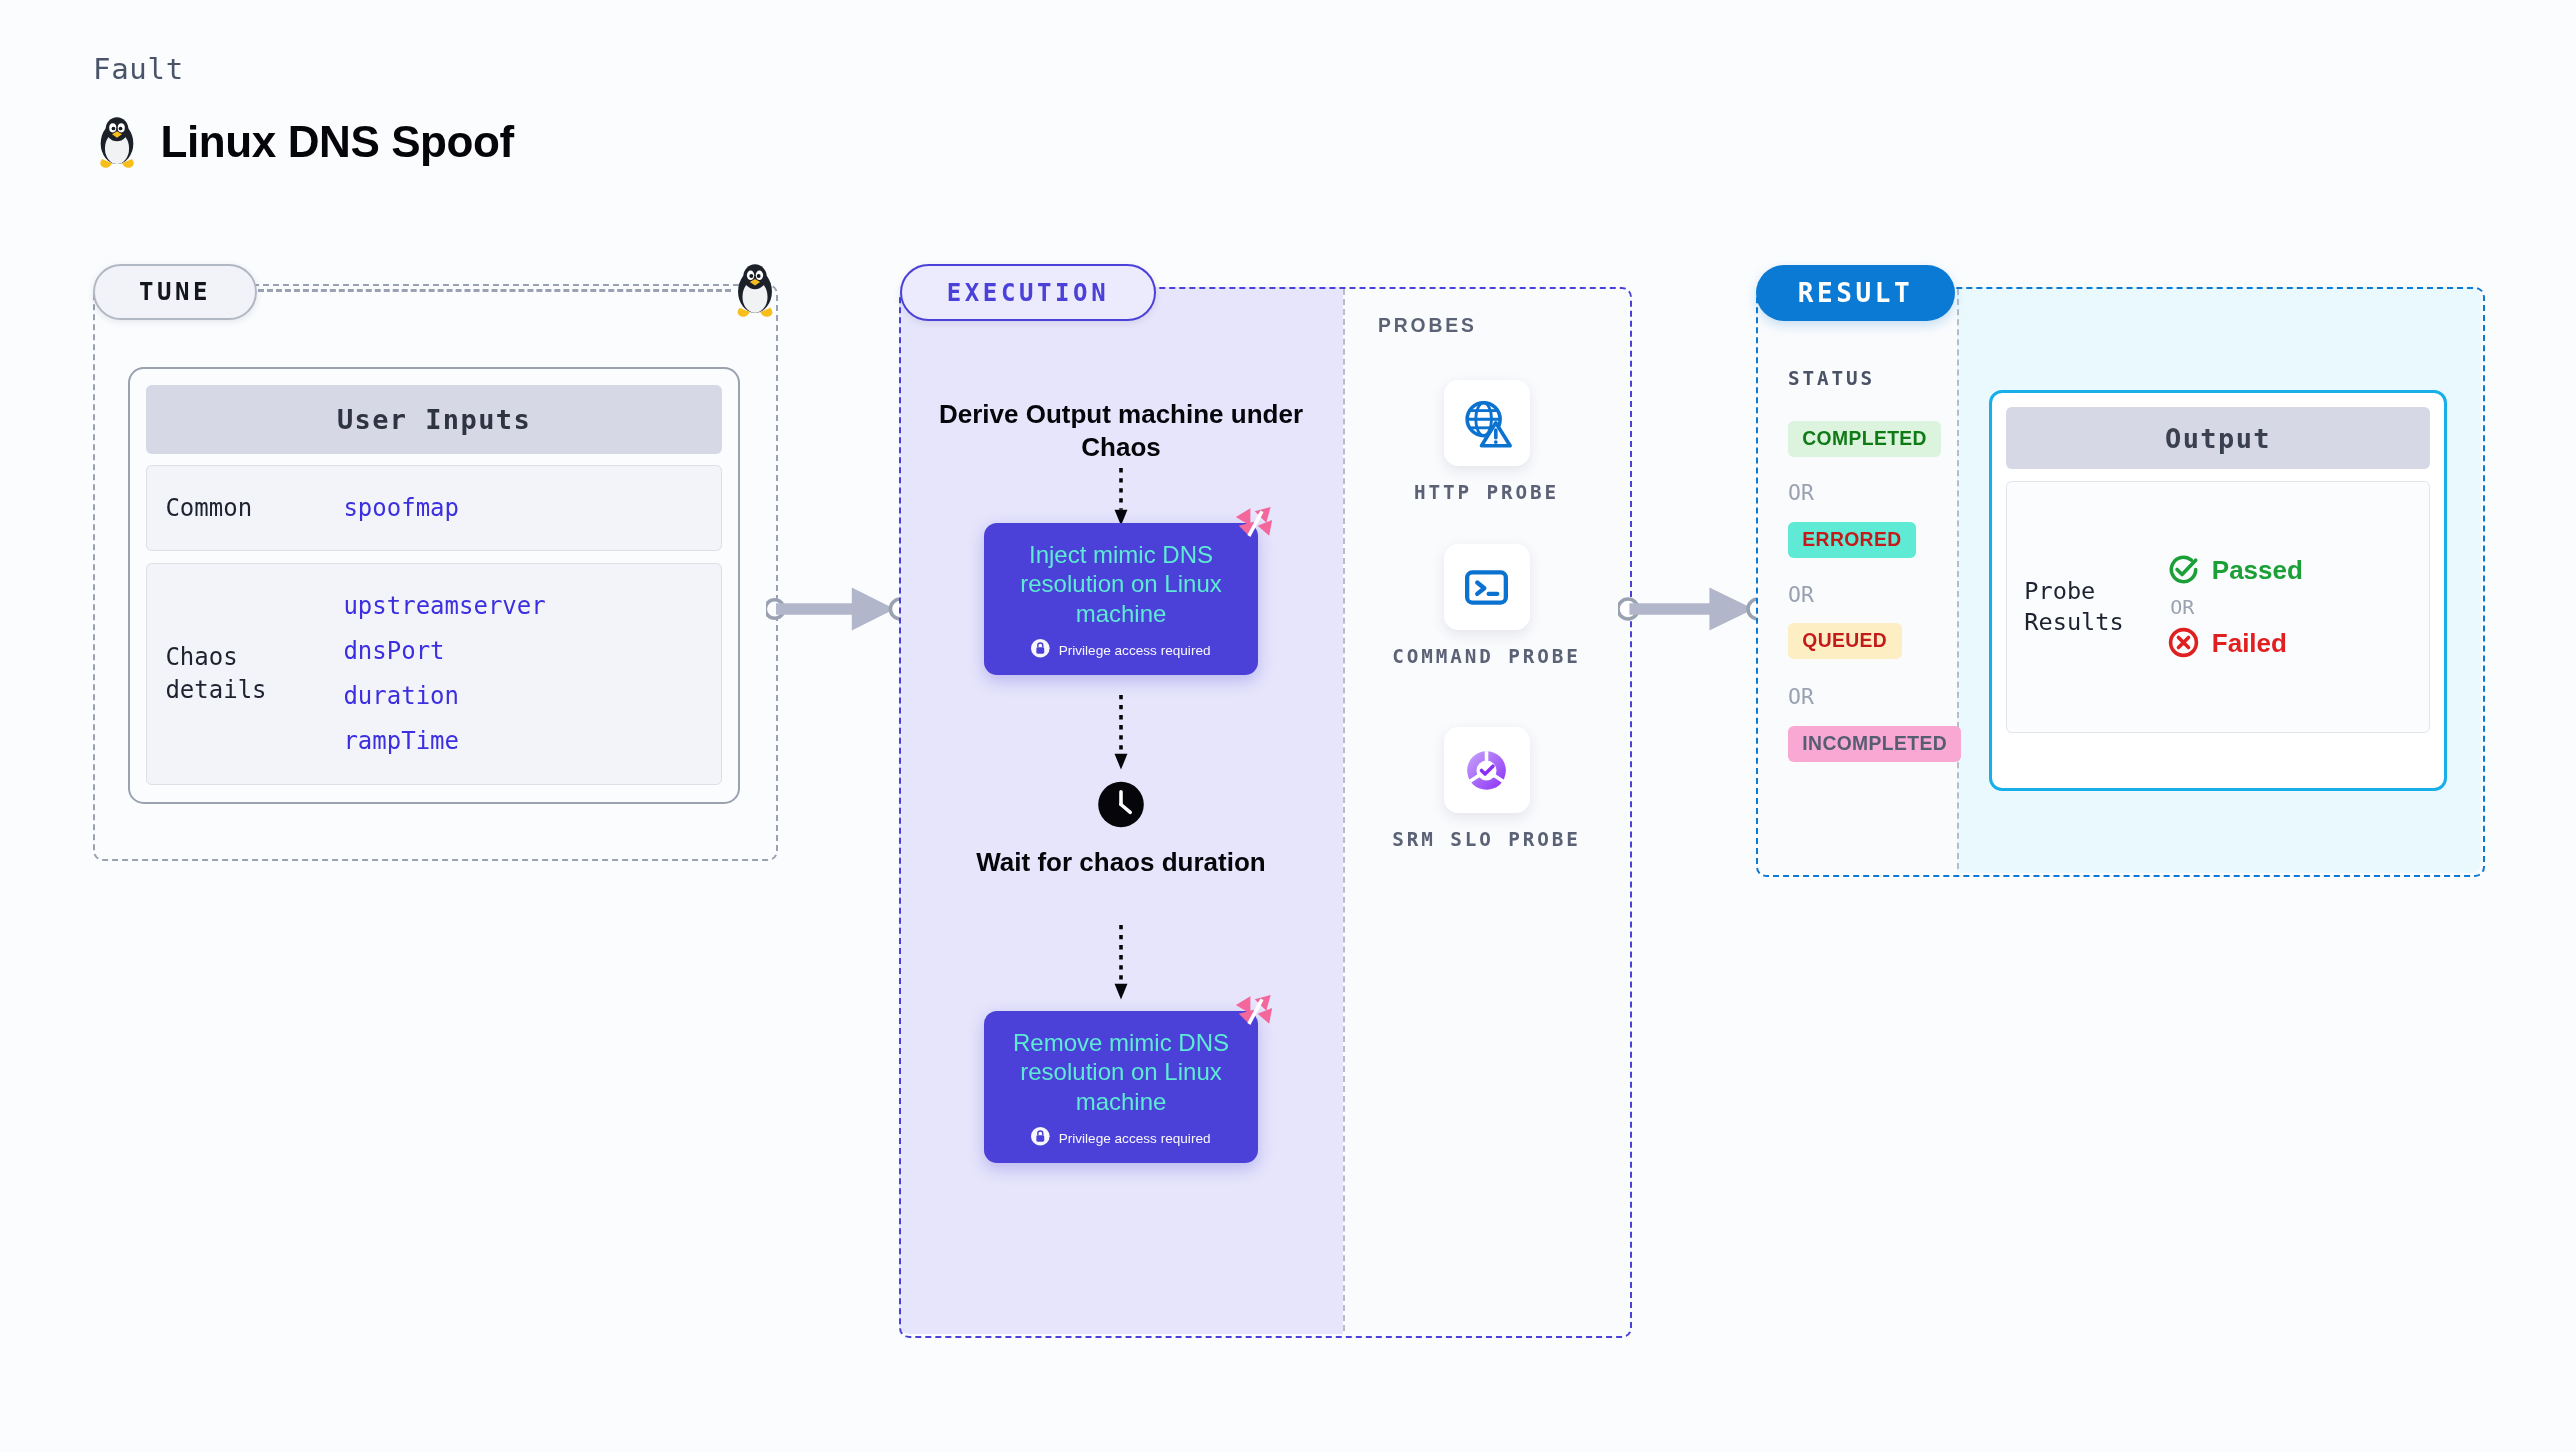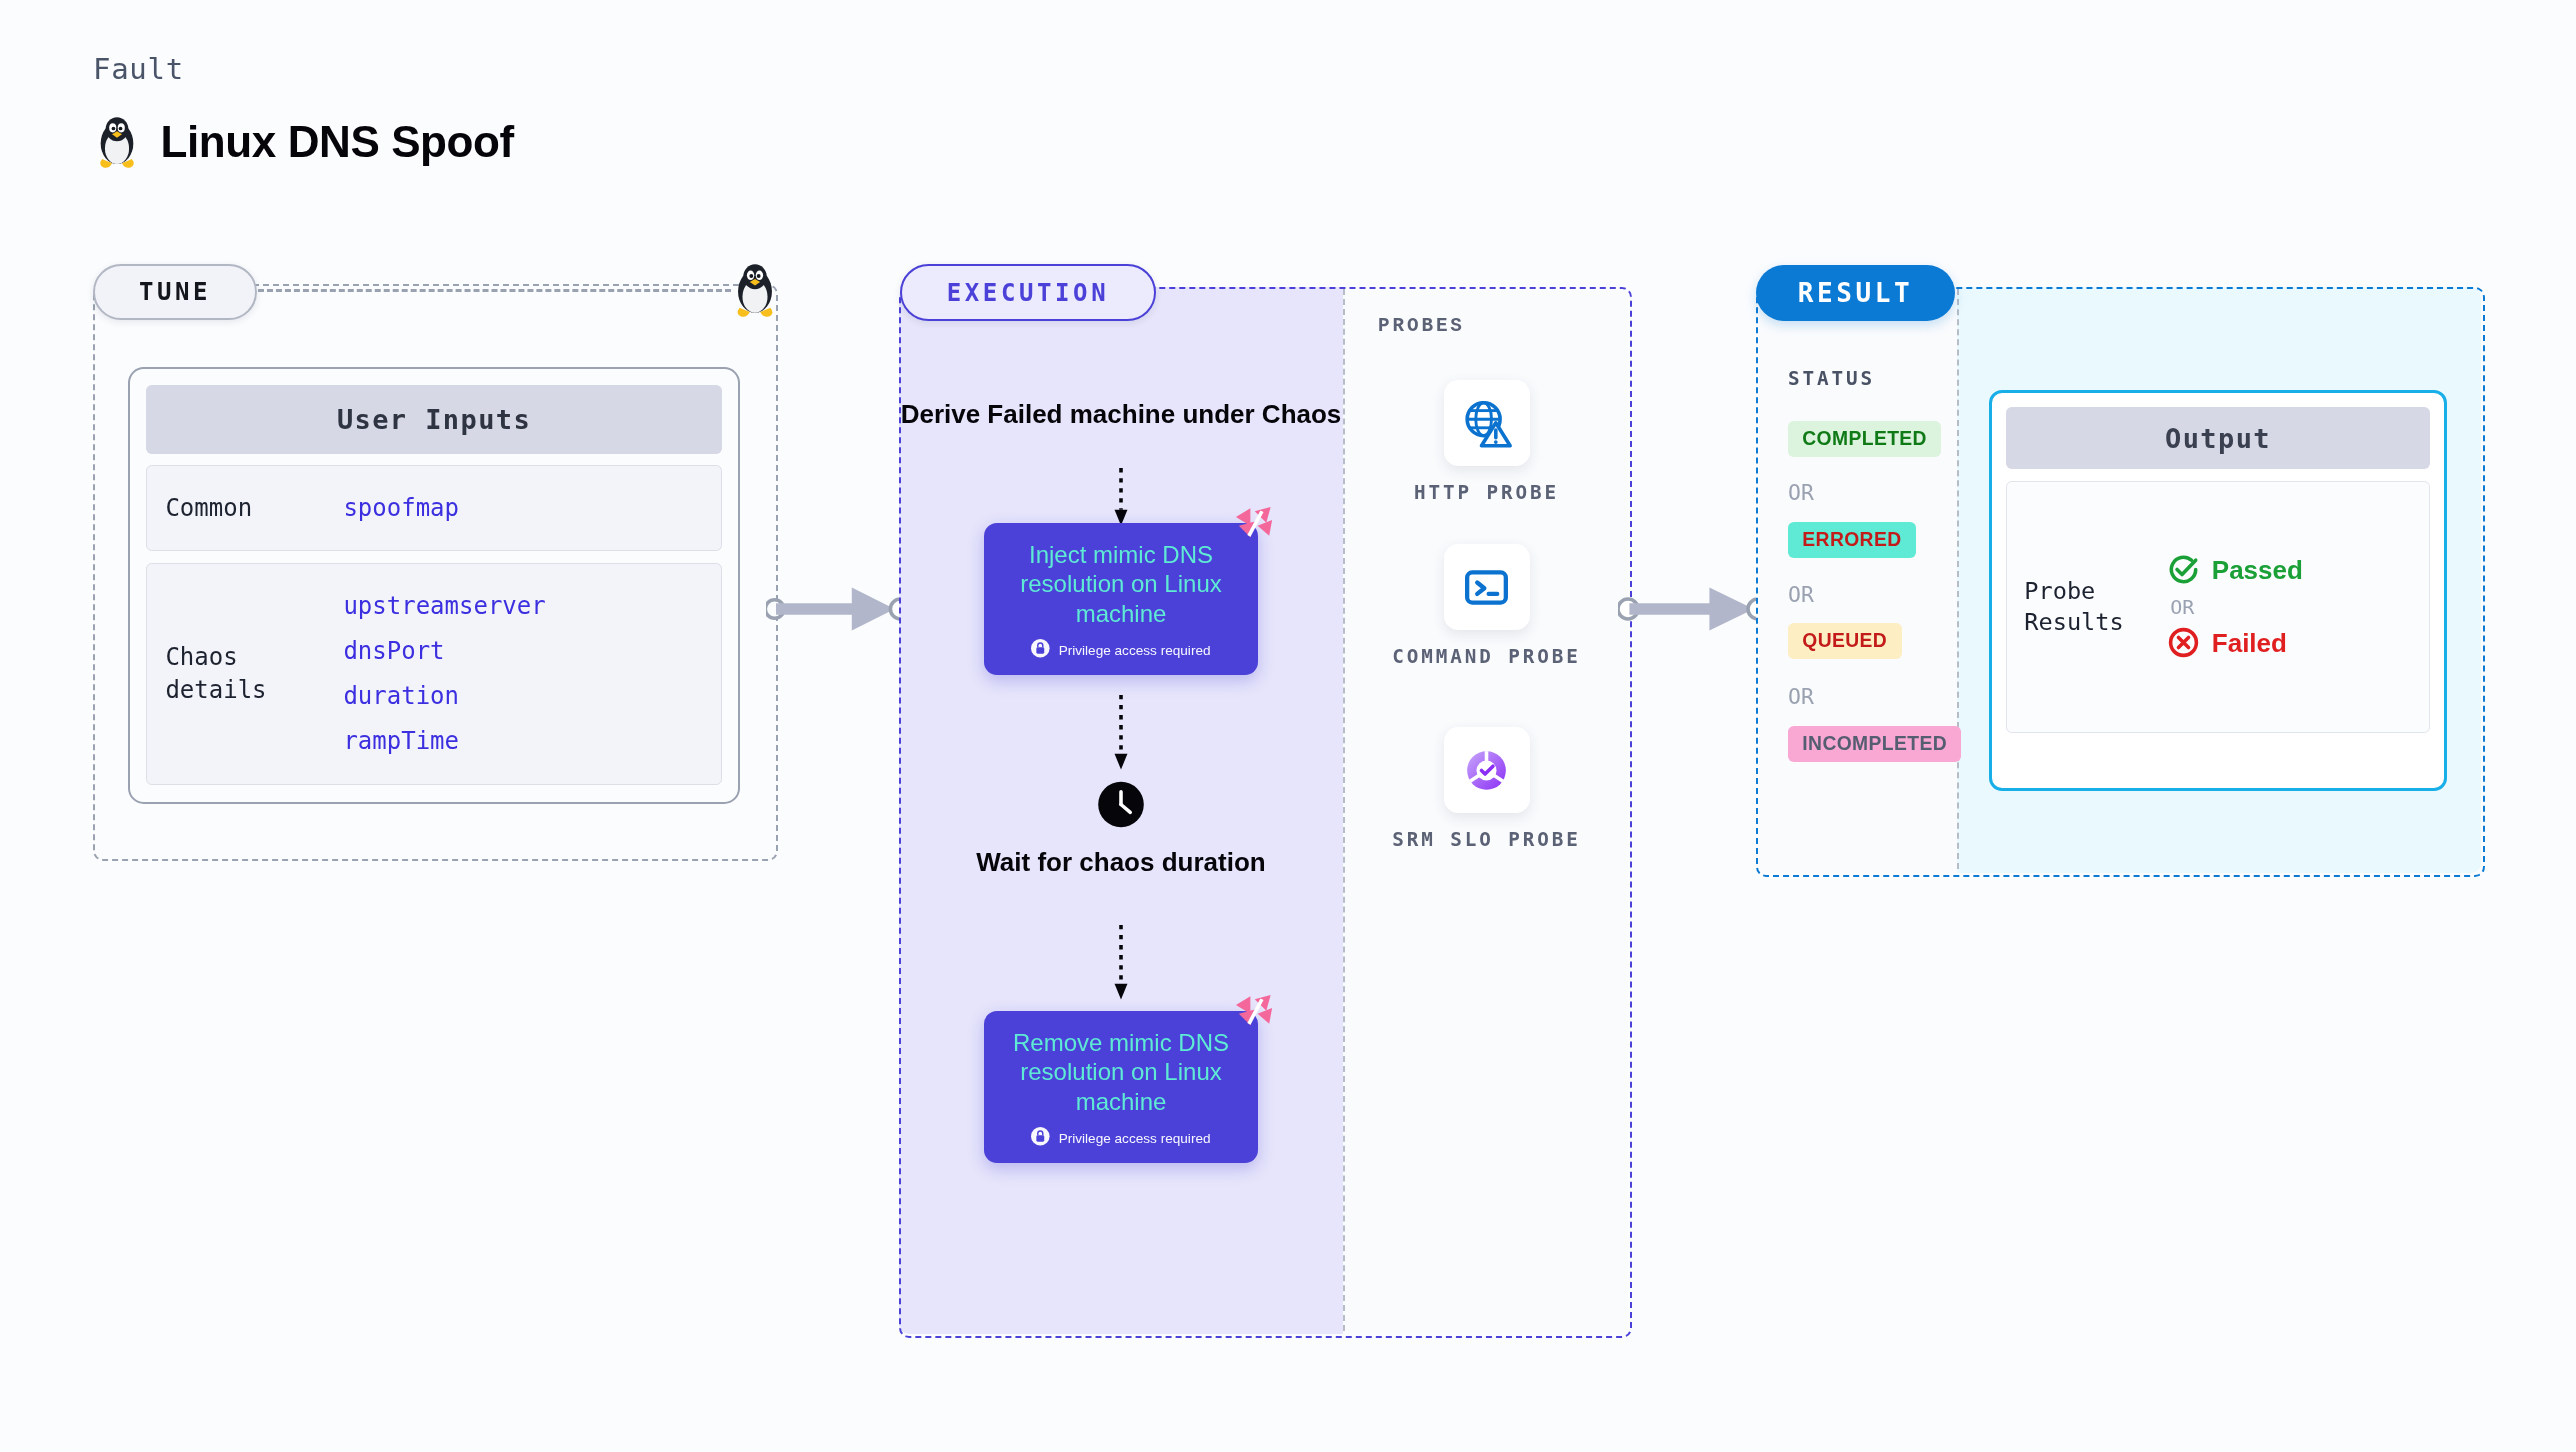--- a/index.html
+++ b/index.html
@@ -153,21 +153,21 @@
   #remove-node{top:724px;}
 
   .harness-mark{position:absolute;right:-17px;top:-18.6px;}
 
   .dotted-arrow{position:absolute;left:50%;transform:translateX(-50%);}
   #clock-icon{position:absolute;left:50%;top:494px;transform:translateX(-50%);}
 
   
   #probes-label{
     left:1378px;top:315px;
-    font-family:Liberation Mono, monospace;
+    font-family:Liberation Sans, sans-serif;
     font-size:19.3px;font-weight:700;color:#5b6276;letter-spacing:2.9px;
   }
   .probe-item{
     position:absolute;width:229px;text-align:center;left:1372px;
   }
   .probe-icon-tile{
     width:86px;height:86px;margin:0 auto;
     background:#ffffff;border-radius:14.3px;
     box-shadow:0 4.3px 13px rgba(40,50,80,.10);
     display:flex;align-items:center;justify-content:center;
@@ -314,21 +314,21 @@
 </div>
 
 <div class="abs" id="exec-fill"></div>
 <div class="abs" id="probes-fill"></div>
 <div class="abs sect-box" id="exec-box"></div>
 <div class="abs" id="probes-divider"></div>
 <div class="abs pill" id="exec-pill">EXECUTION</div>
 
 <div class="abs" id="exec-flow">
 
-  <div class="flow-text" id="derive-text">Derive Failed machine under Chaos</div>
+  <div class="flow-text" id="derive-text">Derive Output machine under Chaos</div>
 
   <div class="dotted-arrow" style="top:181px;">
     <svg width="21.5" height="59" viewBox="0 0 30 82">
       <line x1="15" y1="0" x2="15" y2="58" stroke="#05050a" stroke-width="5" stroke-dasharray="6 8"></line>
       <path d="M15 80 L6 58 L24 58 Z" fill="#05050a"></path>
     </svg>
   </div>
 
   <div class="purple-node" id="inject-node">
     <span class="harness-mark">

